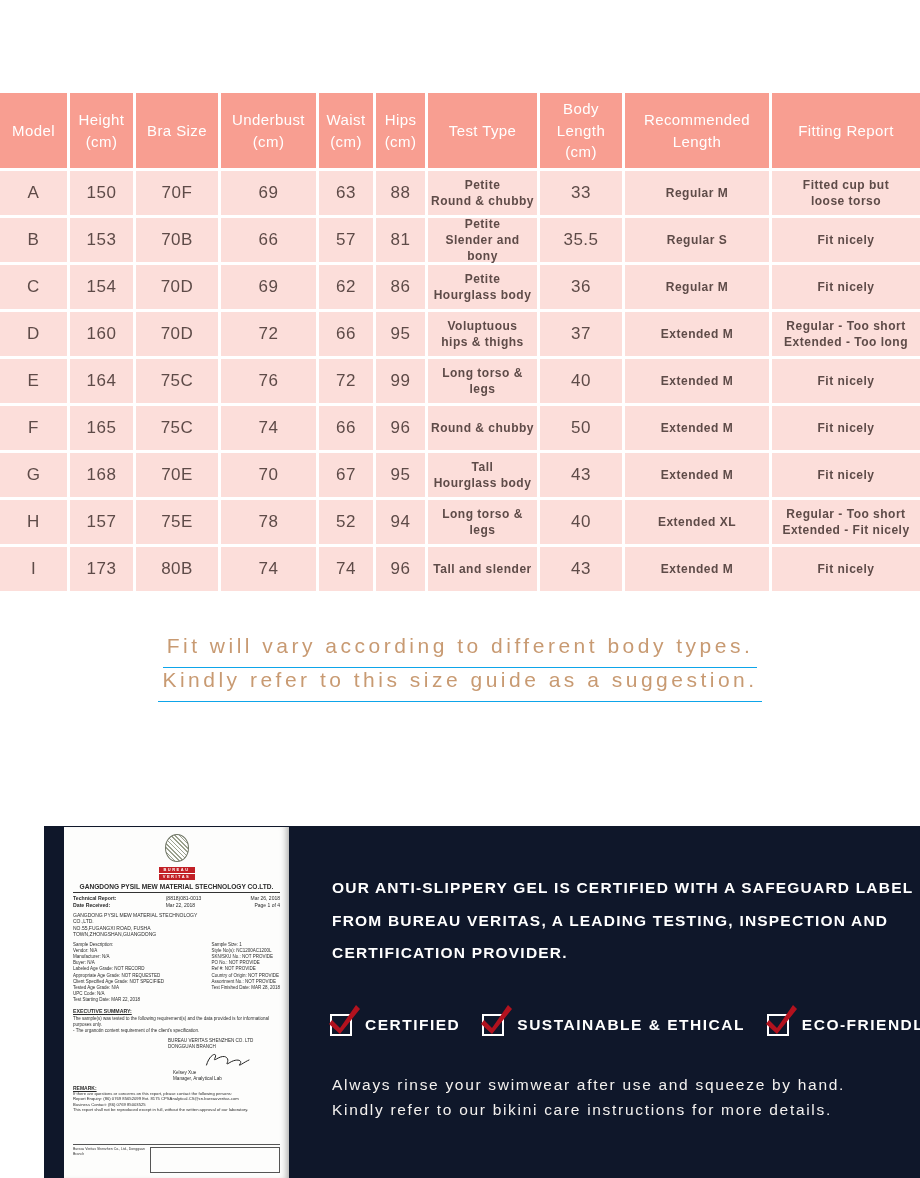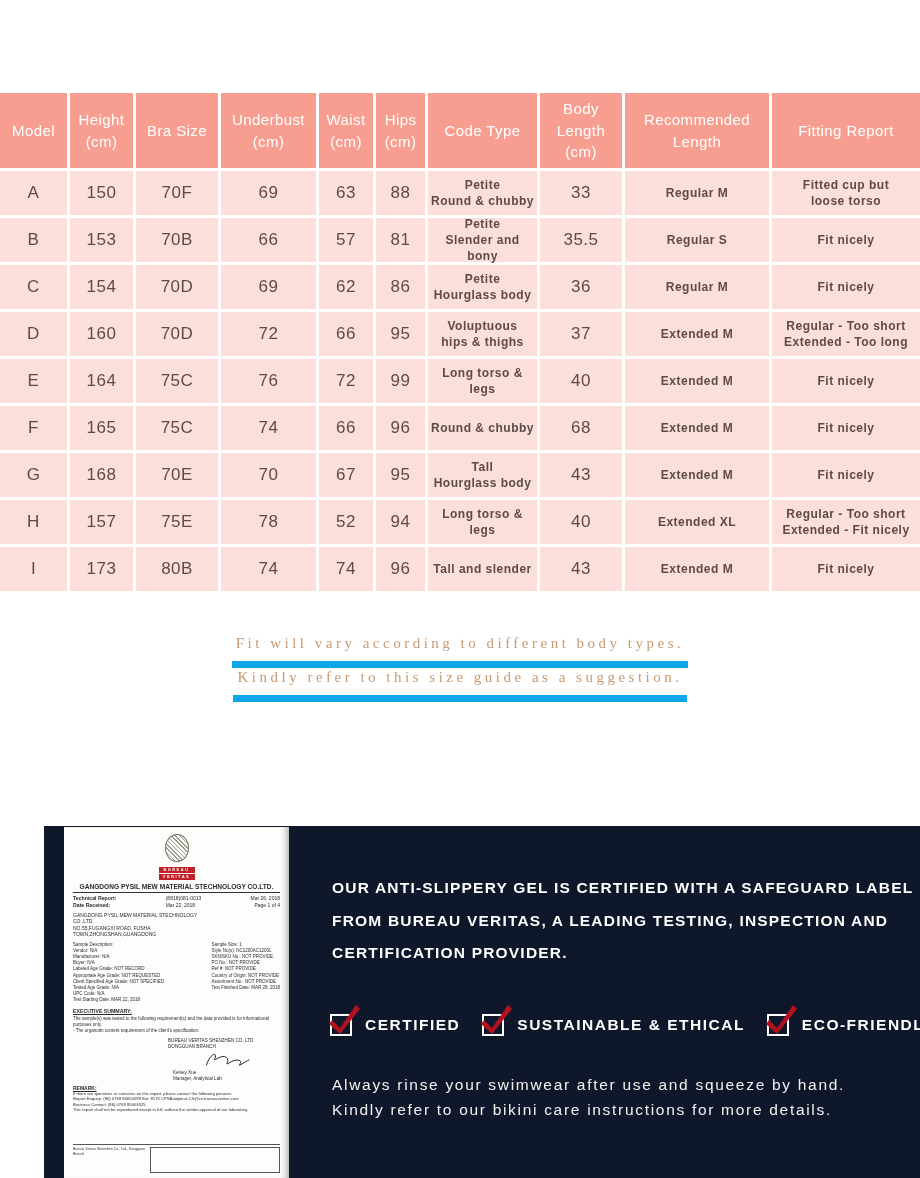--- a/index.html
+++ b/index.html
@@ -11,22 +11,22 @@
   .tr { display:grid; grid-template-columns:67px 63px 82px 95px 54px 49px 109px 82px 144px 148px; gap:3px; margin-bottom:3px; }
   .th { background:#f89e91; color:#fff; height:75px; display:flex; align-items:center; justify-content:center;
         text-align:center; font-size:15px; line-height:1.45; letter-spacing:.4px; padding:0 4px; }
   .td { background:#fcdeda; color:#5e4b48; height:44px; display:flex; align-items:center; justify-content:center;
         text-align:center; white-space:pre-line; font-size:17px; letter-spacing:.5px; padding:0 2px; }
   .tr .td:nth-child(7) { font-size:12px; font-weight:bold; line-height:1.35; }
   .tr .td:nth-child(9), .tr .td:nth-child(10) { font-size:12px; font-weight:bold; line-height:1.35; }
 
   
   .notes { position:absolute; top:634px; left:0; width:920px; text-align:center; color:#c89a72; }
-  .note-line { display:inline-block; font-size:15px; letter-spacing:3.5px; padding:0 4px 9px 4px;
-               border-bottom:7px solid #0ea5e9;font-family:Liberation Serif, serif; }
+  .note-line { display:inline-block; font-size:21px; letter-spacing:3.5px; padding:0 4px 9px 4px;
+               border-bottom:1px solid #0ea5e9; }
   .note-line.second { }
 
   
   .cert-section { position:absolute; top:826px; left:0; width:920px; height:352px; background:#0f172a;margin-left:44px; }
   .headline { position:absolute; left:288px; top:46px; width:632px; color:#fff; font-weight:bold;
               font-size:15.5px; letter-spacing:1.2px; line-height:32.5px; }
   .checks { position:absolute; left:286px; top:188px; display:flex; gap:22px; align-items:center; }
   .check-item { display:flex; align-items:center; gap:13px; }
   .checkbox { width:22px; height:22px; border:2px solid #fff; position:relative; flex:0 0 auto; }
   .checkbox svg { position:absolute; left:-3px; top:-13px; width:32px; height:34px; overflow:visible; }
@@ -67,21 +67,21 @@
 <div class="page">
 
   <div class="table-wrap">
     <div class="tr">
       <div class="th">Model</div>
       <div class="th">Height (cm)</div>
       <div class="th">Bra Size</div>
       <div class="th">Underbust (cm)</div>
       <div class="th">Waist (cm)</div>
       <div class="th">Hips (cm)</div>
-      <div class="th">Code Type</div>
+      <div class="th">Test Type</div>
       <div class="th">Body Length (cm)</div>
       <div class="th">Recommended Length</div>
       <div class="th">Fitting Report</div>
     </div>
 
     <div class="tr">
         <div class="td">A</div>
         <div class="td">150</div>
         <div class="td">70F</div>
         <div class="td">69</div>
@@ -152,21 +152,21 @@
       </div>
 
     <div class="tr">
         <div class="td">F</div>
         <div class="td">165</div>
         <div class="td">75C</div>
         <div class="td">74</div>
         <div class="td">66</div>
         <div class="td">96</div>
         <div class="td">Round &amp; chubby</div>
-        <div class="td">68</div>
+        <div class="td">50</div>
         <div class="td">Extended M</div>
         <div class="td">Fit nicely</div>
       </div>
 
     <div class="tr">
         <div class="td">G</div>
         <div class="td">168</div>
         <div class="td">70E</div>
         <div class="td">70</div>
         <div class="td">67</div>

